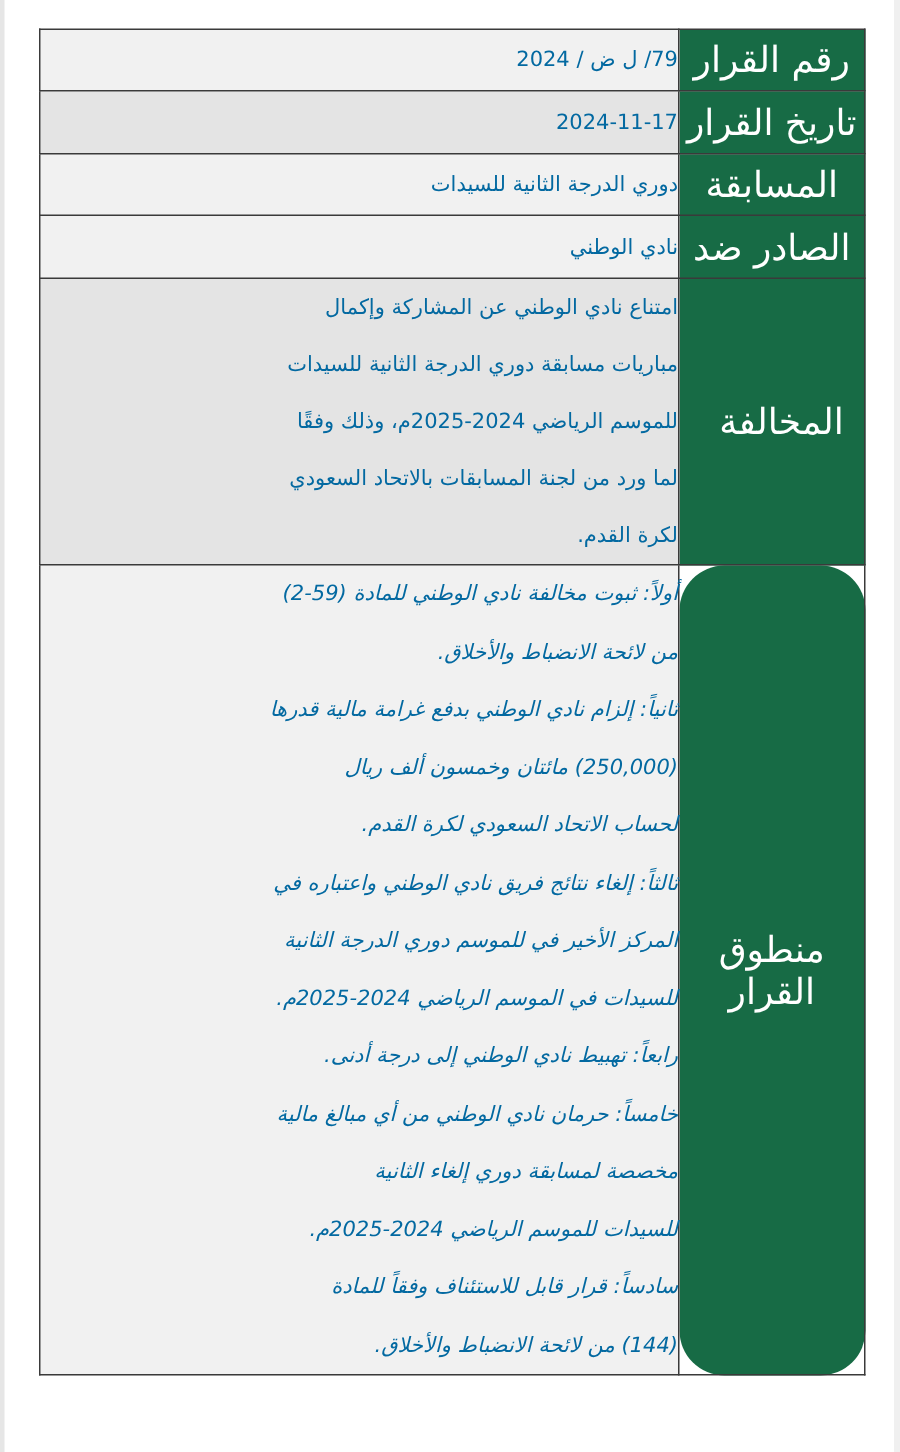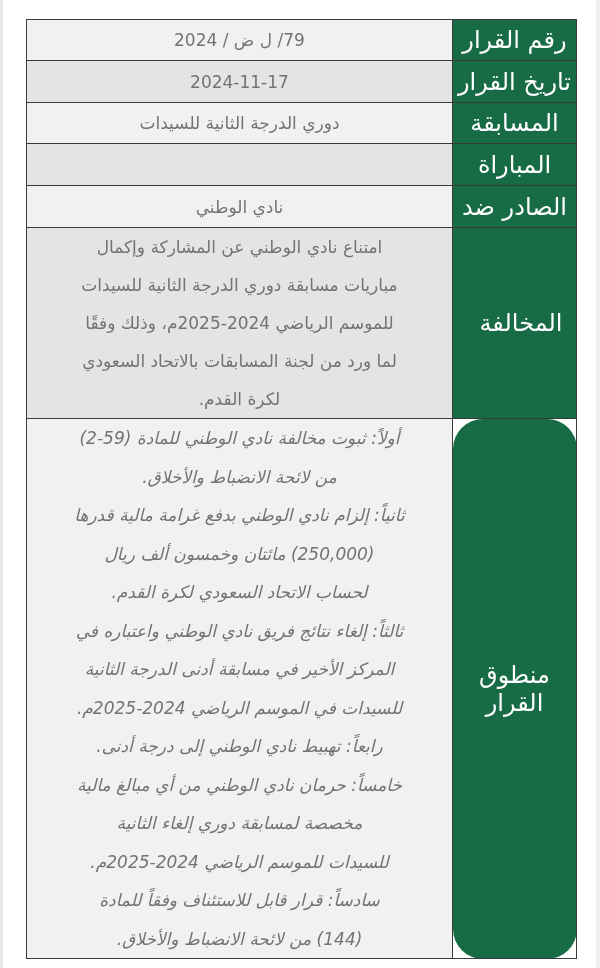--- a/index.html
+++ b/index.html
@@ -13,21 +13,21 @@
       position: absolute; left: 26px; top: 19px; width: 551px;
       border-collapse: collapse; direction: rtl; table-layout: fixed;
     }
     table.decision td { border: 1.5px solid #3a3a3a; padding: 0; }
     td.label {
       width: 123px; background: #176b45; color: #ffffff;
       font-size: 24px; text-align: center; vertical-align: middle;
       border-color: #2a3a30;
     }
     td.value {
-      color: #737373; font-size: 17px; text-align: center; vertical-align: middle;
+      color: #0369a1; font-size: 14px; text-align: right; vertical-align: middle;
       line-height: 38px;
     }
     tr.r-light td.value { background: #f1f1f1; }
     tr.r-dark td.value { background: #e4e4e4; }
     tr.h41 td { height: 40px; }
     tr.h42 td { height: 41px; margin-top: 36px; }
     td.multi { line-height: 38px; padding: 4px 6px; }
     td.multi p { margin: 0; }
     td.ruling { line-height: 38.5px; padding: 2px 2px 4px 2px; font-style: italic; }
     td.ruling p { margin: 0; }
@@ -45,24 +45,20 @@
     <td class="value">79/ ل ض / 2024</td>
   </tr>
   <tr class="r-dark h42">
     <td class="label">تاريخ القرار</td>
     <td class="value">2024-11-17</td>
   </tr>
   <tr class="r-light h41">
     <td class="label">المسابقة</td>
     <td class="value">دوري الدرجة الثانية للسيدات</td>
   </tr>
-  <tr class="r-dark h42">
-    <td class="label">المباراة</td>
-    <td class="value"></td>
-  </tr>
   <tr class="r-light h42">
     <td class="label">الصادر ضد</td>
     <td class="value">نادي الوطني</td>
   </tr>
   <tr class="r-dark">
     <td class="label" style="height:184px;padding-left:13px;">المخالفة</td>
     <td class="value multi">
       <p>امتناع نادي الوطني عن المشاركة وإكمال</p>
       <p>مباريات مسابقة دوري الدرجة الثانية للسيدات</p>
       <p>للموسم الرياضي 2024-2025م، وذلك وفقًا</p>
@@ -72,21 +68,21 @@
   </tr>
   <tr class="r-light">
     <td class="label" style="height:524px;border-radius:30px;">منطوق القرار</td>
     <td class="value ruling">
       <p>أولاً: ثبوت مخالفة نادي الوطني للمادة (59-2)</p>
       <p>من لائحة الانضباط والأخلاق.</p>
       <p>ثانياً: إلزام نادي الوطني بدفع غرامة مالية قدرها</p>
       <p>(250,000) مائتان وخمسون ألف ريال</p>
       <p>لحساب الاتحاد السعودي لكرة القدم.</p>
       <p>ثالثاً: إلغاء نتائج فريق نادي الوطني واعتباره في</p>
-      <p>المركز الأخير في مسابقة أدنى الدرجة الثانية</p>
+      <p>المركز الأخير في للموسم دوري الدرجة الثانية</p>
       <p>للسيدات في الموسم الرياضي 2024-2025م.</p>
       <p>رابعاً: تهبيط نادي الوطني إلى درجة أدنى.</p>
       <p>خامساً: حرمان نادي الوطني من أي مبالغ مالية</p>
       <p>مخصصة لمسابقة دوري إلغاء الثانية</p>
       <p>للسيدات للموسم الرياضي 2024-2025م.</p>
       <p>سادساً: قرار قابل للاستئناف وفقاً للمادة</p>
       <p>(144) من لائحة الانضباط والأخلاق.</p>
     </td>
   </tr>
 </tbody>

